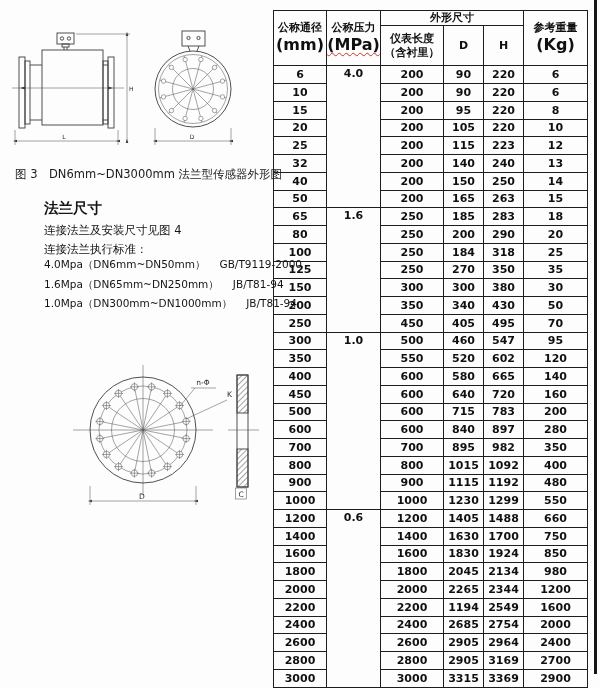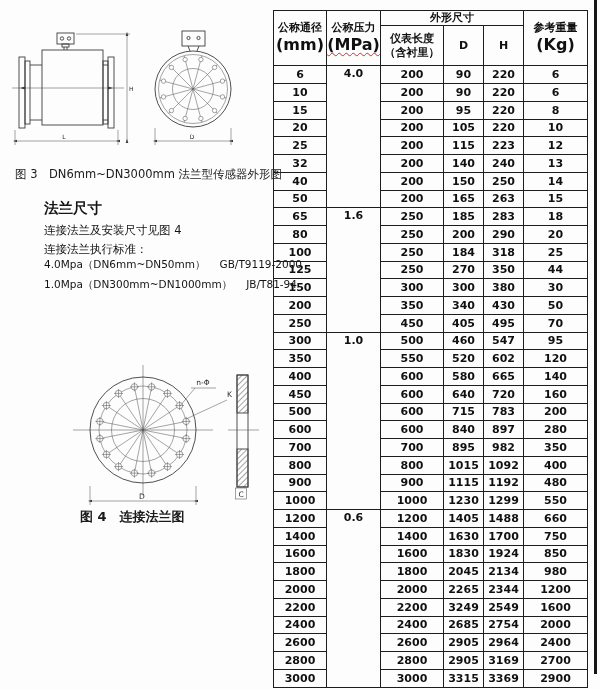--- a/index.html
+++ b/index.html
@@ -142,20 +142,21 @@
     <text class="fig-text" x="192" y="139" font-size="6" text-anchor="middle">D</text>
   </svg>
 
   <div id="fig3-caption" class="caption">图 3　DN6mm~DN3000mm 法兰型传感器外形图</div>
 
   <div id="flange-heading">法兰尺寸</div>
   <div id="flange-line1" class="body-line">连接法兰及安装尺寸见图 4</div>
   <div id="flange-line2" class="body-line">连接法兰执行标准：</div>
   <div id="standards-list">
       <div class="std-line"><span>4.0Mpa（DN6mm~DN50mm）</span><span class="std-code">GB/T9119-2000</span></div>
+      <div class="std-line"><span>1.6Mpa（DN65mm~DN250mm）</span><span class="std-code">JB/T81-94</span></div>
       <div class="std-line"><span>1.0Mpa（DN300mm~DN1000mm）</span><span class="std-code">JB/T81-94</span></div>
     </div>
 
   <svg id="fig4-svg" width="270" height="150" viewBox="0 0 270 150" style="top:362px;">
     <defs>
       <pattern id="hatch" width="4" height="4" patternUnits="userSpaceOnUse" patternTransform="rotate(45)">
         <line x1="0" y1="0" x2="0" y2="4" stroke="#4a4a4a" stroke-width="1"></line>
       </pattern>
     </defs>
     <line class="thin" x1="73" y1="68" x2="213" y2="68"></line>
@@ -276,21 +277,20 @@
     <text class="fig-text" x="142" y="136.5" font-size="7.5" text-anchor="middle">D</text>
 
     <rect class="fig-line" x="237" y="13" width="11" height="112"></rect>
     <rect x="237" y="13" width="11" height="38" fill="url(#hatch)" stroke="#3c3c3c" stroke-width="0.9"></rect>
     <rect x="237" y="87" width="11" height="38" fill="url(#hatch)" stroke="#3c3c3c" stroke-width="0.9"></rect>
     <line class="thin" x1="228" y1="68" x2="259" y2="68"></line>
     <rect class="thin" x="235.5" y="126" width="11" height="11"></rect>
     <text class="fig-text" x="241" y="134.5" font-size="7.5" text-anchor="middle">C</text>
   </svg>
 
-  <div id="fig4-caption" class="caption">图 4　连接法兰图</div>
 
   <div id="dim-table-wrap">
     <table>
       <colgroup>
         <col style="width:53px">
           <col style="width:54px">
           <col style="width:63px">
         <col style="width:40px">
           <col style="width:40px">
           <col style="width:64px">
@@ -398,21 +398,21 @@
             <td>250</td>
             <td>184</td>
             <td>318</td>
             <td>25</td>
           </tr>
           <tr>
             <td>125</td>
             <td>250</td>
             <td>270</td>
             <td>350</td>
-            <td>44</td>
+            <td>35</td>
           </tr>
           <tr>
             <td>150</td>
             <td>300</td>
             <td>300</td>
             <td>380</td>
             <td>30</td>
           </tr>
           <tr>
             <td>200</td>
@@ -531,21 +531,21 @@
           <tr>
             <td>2000</td>
             <td>2000</td>
             <td>2265</td>
             <td>2344</td>
             <td>1200</td>
           </tr>
           <tr>
             <td>2200</td>
             <td>2200</td>
-            <td>3249</td>
+            <td>1194</td>
             <td>2549</td>
             <td>1600</td>
           </tr>
           <tr>
             <td>2400</td>
             <td>2400</td>
             <td>2685</td>
             <td>2754</td>
             <td>2000</td>
           </tr>

